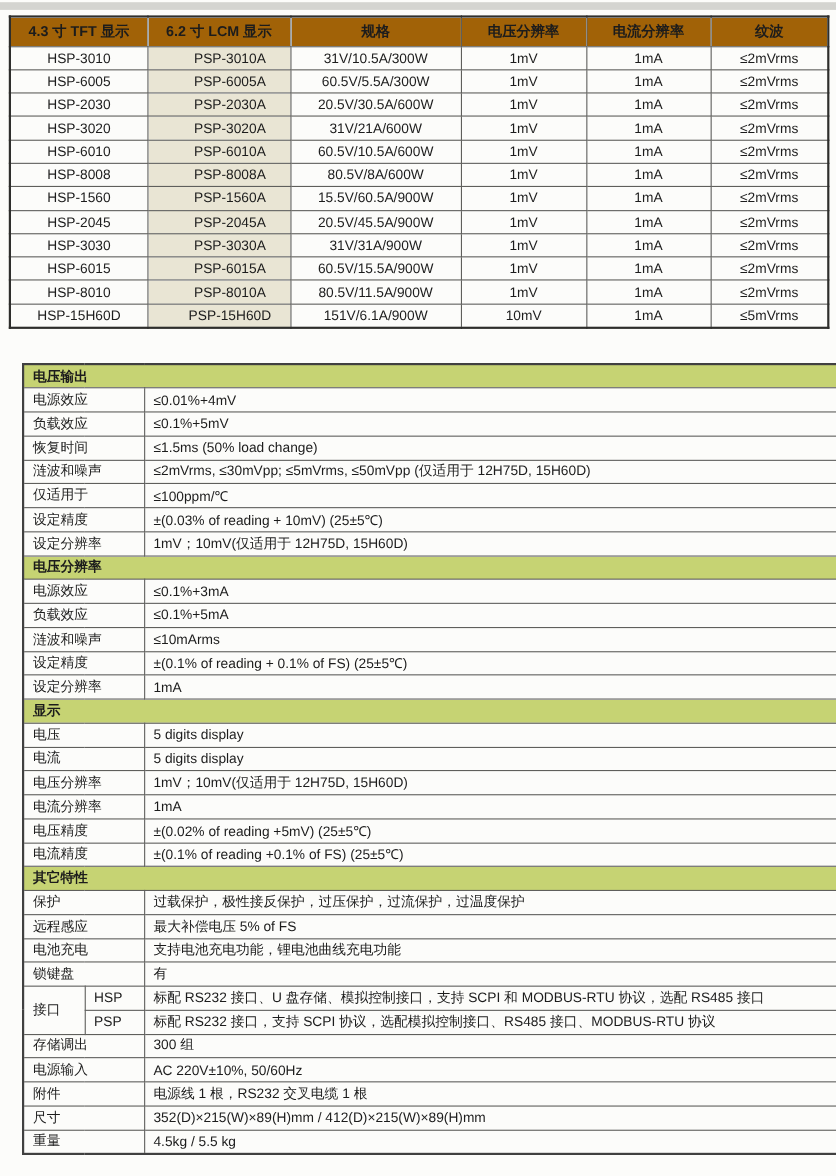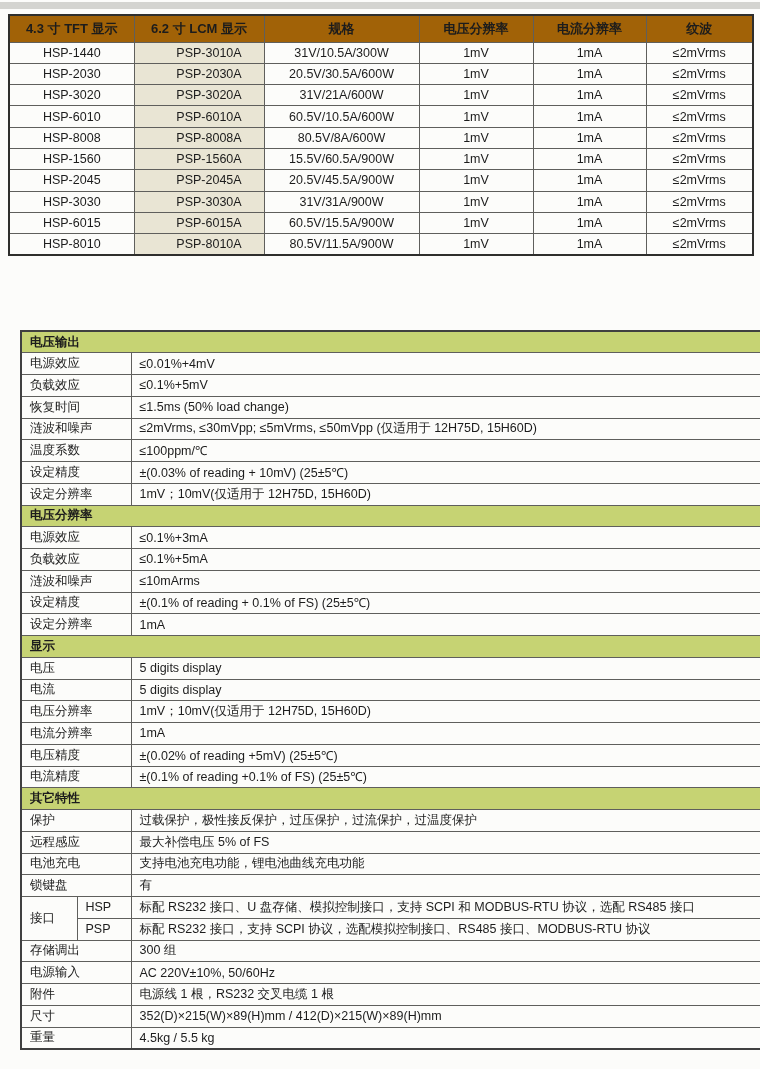--- a/index.html
+++ b/index.html
@@ -83,23 +83,31 @@
           <th>4.3 寸 TFT 显示</th>
           <th>6.2 寸 LCM 显示</th>
           <th>规格</th>
           <th>电压分辨率</th>
           <th>电流分辨率</th>
           <th>纹波</th>
         </tr>
     </thead>
     <tbody id="model-tbody">
         <tr>
-          <td>HSP-1440</td>
+          <td>HSP-3010</td>
           <td class="beige">PSP-3010A</td>
           <td>31V/10.5A/300W</td>
+          <td>1mV</td>
+          <td>1mA</td>
+          <td>≤2mVrms</td>
+        </tr>
+        <tr>
+          <td>HSP-6005</td>
+          <td class="beige">PSP-6005A</td>
+          <td>60.5V/5.5A/300W</td>
           <td>1mV</td>
           <td>1mA</td>
           <td>≤2mVrms</td>
         </tr>
         <tr>
           <td>HSP-2030</td>
           <td class="beige">PSP-2030A</td>
           <td>20.5V/30.5A/600W</td>
           <td>1mV</td>
           <td>1mA</td>
@@ -161,20 +169,28 @@
           <td>1mA</td>
           <td>≤2mVrms</td>
         </tr>
         <tr>
           <td>HSP-8010</td>
           <td class="beige">PSP-8010A</td>
           <td>80.5V/11.5A/900W</td>
           <td>1mV</td>
           <td>1mA</td>
           <td>≤2mVrms</td>
+        </tr>
+        <tr>
+          <td>HSP-15H60D</td>
+          <td class="beige">PSP-15H60D</td>
+          <td>151V/6.1A/900W</td>
+          <td>10mV</td>
+          <td>1mA</td>
+          <td>≤5mVrms</td>
         </tr>
       </tbody>
   </table>
 
   <table id="spec-table">
     <colgroup>
       <col style="width:56px">
       <col style="width:54px">
       <col>
     </colgroup>
@@ -192,21 +208,21 @@
         </tr>
         <tr>
           <td colspan="2">恢复时间</td>
           <td class="value">≤1.5ms (50% load change)</td>
         </tr>
         <tr>
           <td colspan="2">涟波和噪声</td>
           <td class="value">≤2mVrms, ≤30mVpp; ≤5mVrms, ≤50mVpp (仅适用于 12H75D, 15H60D)</td>
         </tr>
         <tr>
-          <td colspan="2">温度系数</td>
+          <td colspan="2">仅适用于</td>
           <td class="value">≤100ppm/℃</td>
         </tr>
         <tr>
           <td colspan="2">设定精度</td>
           <td class="value">±(0.03% of reading + 10mV) (25±5℃)</td>
         </tr>
         <tr>
           <td colspan="2">设定分辨率</td>
           <td class="value">1mV；10mV(仅适用于 12H75D, 15H60D)</td>
         </tr>

